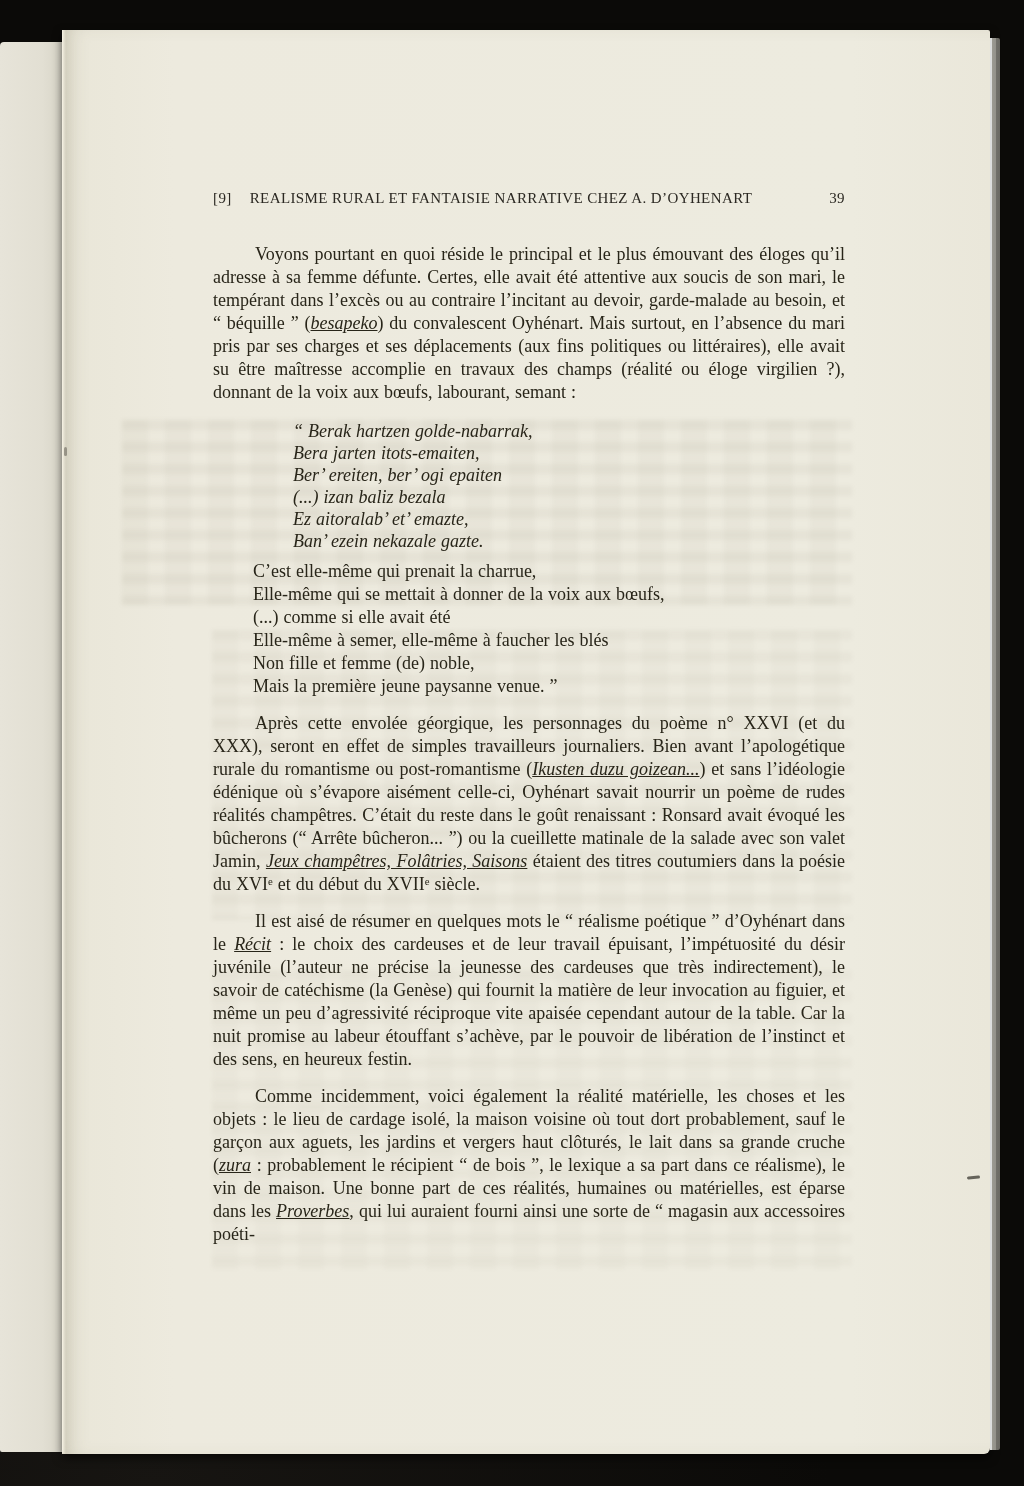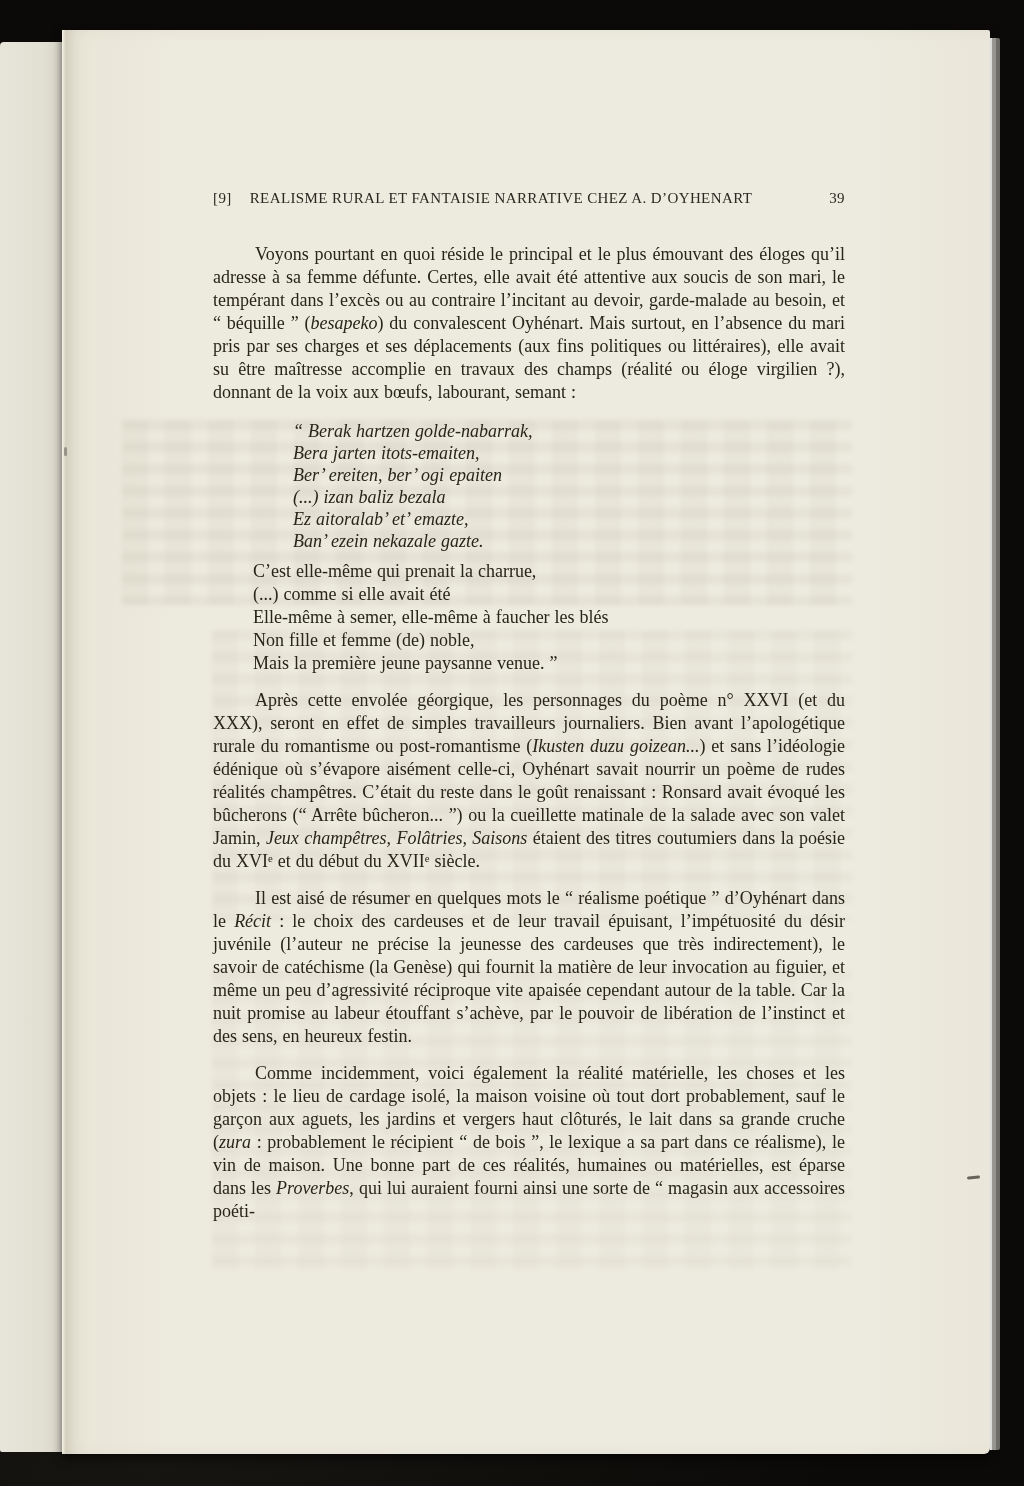--- a/index.html
+++ b/index.html
@@ -37,21 +37,21 @@
   .content{position:absolute;left:151px;top:160px;width:632px;color:#282519;z-index:2;}
   .running-header{display:flex;align-items:baseline;font-size:15px;
     letter-spacing:.4px;color:#2b2822;white-space:nowrap;}
   .running-header .title{margin-left:18px;margin-right:auto;text-align:right;}
   .body-text{margin-top:36px;font-size:18px;line-height:23px;text-align:justify;word-spacing:.5px;}
   .para{margin:14px 0 0;text-indent:42px;}
   .para.first{margin-top:0;}
   .verse{margin:6px 0 8px;}
   .verse.basque{margin-left:80px;font-style:italic;line-height:22px;margin-top:16px;}
   .verse.translation{margin-left:40px;line-height:23px;margin-bottom:12px;}
-  .seg-i{font-style:italic;}
+  .seg-i{font-style:italic;text-decoration:underline;}
   .seg-sup{font-size:.6em;vertical-align:.5em;line-height:0;}
   
   .mark-dash{position:absolute;left:905px;top:1146px;width:13px;height:3px;
     background:#4f4c44;transform:rotate(-5deg);border-radius:2px;opacity:.85;z-index:3;}
   .mark-speck{position:absolute;left:2px;top:417px;width:3px;height:9px;
     background:#555248;opacity:.5;border-radius:2px;z-index:3;}
 </style>
 </head>
 <body>
 
@@ -74,20 +74,21 @@
           <div class="verse basque">
             <div class="verse-line">“ Berak hartzen golde-nabarrak,</div>
             <div class="verse-line">Bera jarten itots-emaiten,</div>
             <div class="verse-line">Ber’ ereiten, ber’ ogi epaiten</div>
             <div class="verse-line">(...) izan baliz bezala</div>
             <div class="verse-line">Ez aitoralab’ et’ emazte,</div>
             <div class="verse-line">Ban’ ezein nekazale gazte.</div>
           </div>
           <div class="verse translation">
             <div class="verse-line">C’est elle-même qui prenait la charrue,</div>
+            <div class="verse-line">Elle-même qui se mettait à donner de la voix aux bœufs,</div>
             <div class="verse-line">(...) comme si elle avait été</div>
             <div class="verse-line">Elle-même à semer, elle-même à faucher les blés</div>
             <div class="verse-line">Non fille et femme (de) noble,</div>
             <div class="verse-line">Mais la première jeune paysanne venue. ”</div>
           </div>
           <p class="para"><span class="seg">Après cette envolée géorgique, les personnages du poème n° XXVI (et du XXX), seront en effet de simples travailleurs journaliers. Bien avant l’apologétique rurale du romantisme ou post-romantisme (</span><span class="seg seg-i">Ikusten duzu goizean...</span><span class="seg">) et sans l’idéologie édénique où s’évapore aisément celle-ci, Oyhénart savait nourrir un poème de rudes réalités champêtres. C’était du reste dans le goût renaissant : Ronsard avait évoqué les bûcherons (“ Arrête bûcheron... ”) ou la cueillette matinale de la salade avec son valet Jamin, </span><span class="seg seg-i">Jeux champêtres, Folâtries, Saisons</span><span class="seg"> étaient des titres coutumiers dans la poésie du XVI</span><span class="seg seg-sup">e</span><span class="seg"> et du début du XVII</span><span class="seg seg-sup">e</span><span class="seg"> siècle.</span></p>
           <p class="para"><span class="seg">Il est aisé de résumer en quelques mots le “ réalisme poétique ” d’Oyhénart dans le </span><span class="seg seg-i">Récit</span><span class="seg"> : le choix des cardeuses et de leur travail épuisant, l’impétuosité du désir juvénile (l’auteur ne précise la jeunesse des cardeuses que très indirectement), le savoir de catéchisme (la Genèse) qui fournit la matière de leur invocation au figuier, et même un peu d’agressivité réciproque vite apaisée cependant autour de la table. Car la nuit promise au labeur étouffant s’achève, par le pouvoir de libération de l’instinct et des sens, en heureux festin.</span></p>
           <p class="para"><span class="seg">Comme incidemment, voici également la réalité matérielle, les choses et les objets : le lieu de cardage isolé, la maison voisine où tout dort probablement, sauf le garçon aux aguets, les jardins et vergers haut clôturés, le lait dans sa grande cruche (</span><span class="seg seg-i">zura</span><span class="seg"> : probablement le récipient “ de bois ”, le lexique a sa part dans ce réalisme), le vin de maison. Une bonne part de ces réalités, humaines ou matérielles, est éparse dans les </span><span class="seg seg-i">Proverbes</span><span class="seg">, qui lui auraient fourni ainsi une sorte de “ magasin aux accessoires poéti-</span></p>
         </div>
     </div>

